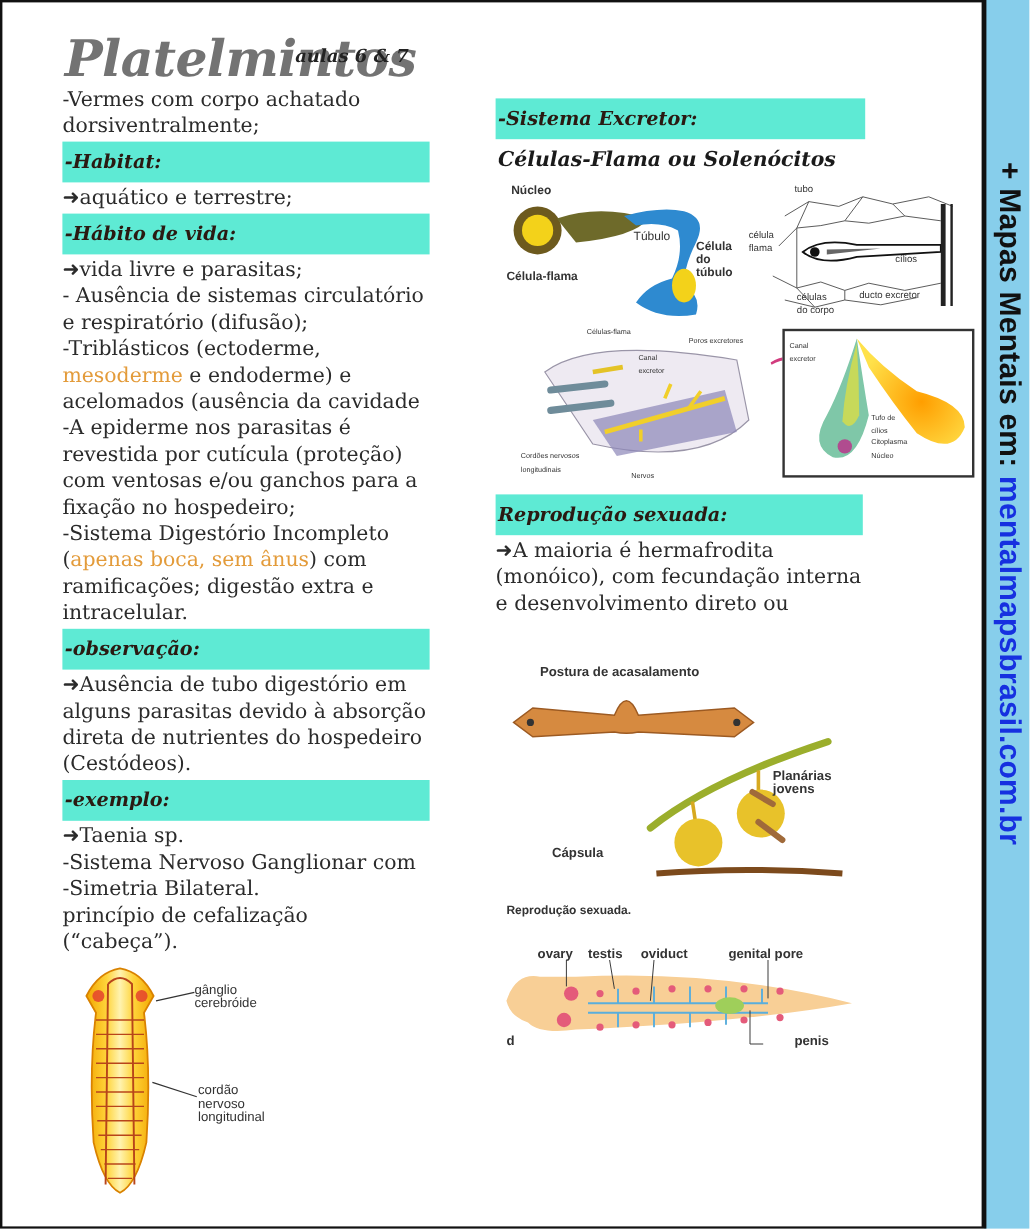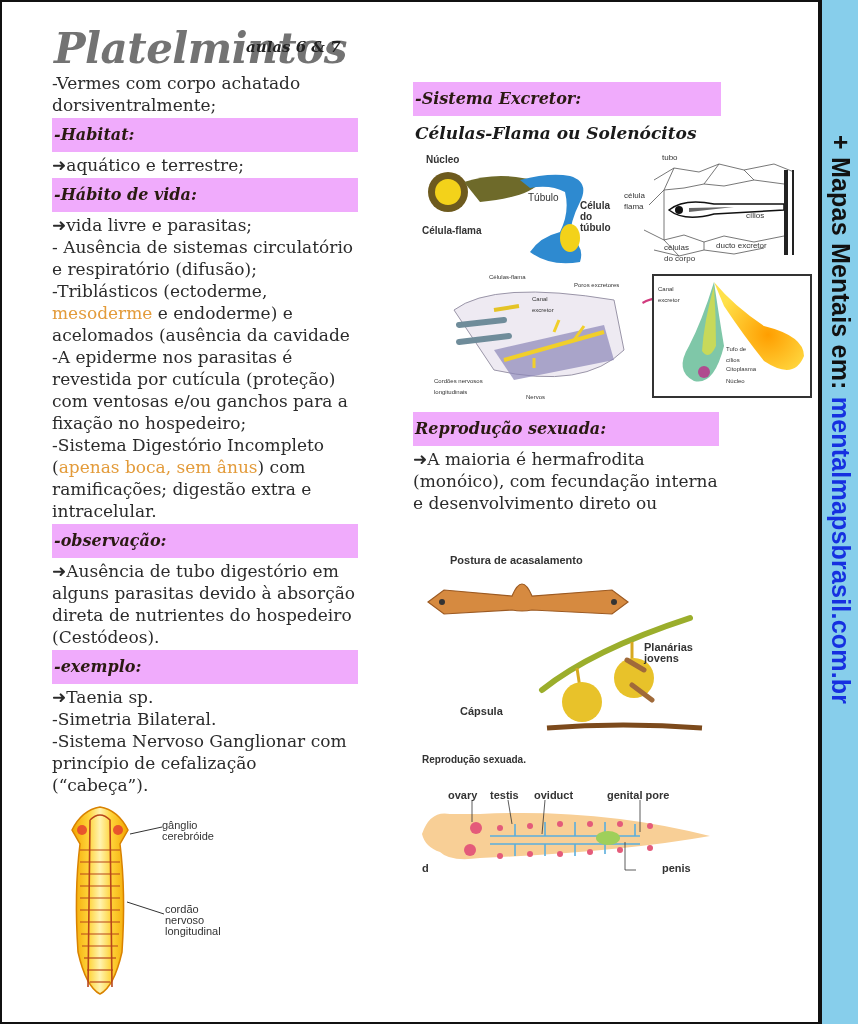--- a/index.html
+++ b/index.html
@@ -12,21 +12,21 @@
   .sidebar-text .prefix { color: #111; }
   .sidebar-text .url { color: #1630e0; }
 
   .title { position: absolute; left: 52px; top: 22px; font-family: "DejaVu Serif", serif; font-style: italic; font-weight: bold;
     font-size: 42px; color: #737373; letter-spacing: -0.5px; }
   .subtitle { position: absolute; left: 244px; top: 36px; font-family: "DejaVu Serif", serif; font-style: italic; font-weight: bold; font-size: 15px; color: #222; }
 
   .col { position: absolute; font-size: 17px; line-height: 22px; color: #2b2b2b; }
   .col-left { left: 50px; top: 70px; width: 306px; }
   .col-right { left: 411px; top: 78px; width: 310px; }
-  .band { background: #f0abfc; height: 34px; display: flex; align-items: center; padding-left: 2px; margin: 2px 0 2px 0;
+  .band { background: #5eead4; height: 34px; display: flex; align-items: center; padding-left: 2px; margin: 2px 0 2px 0;
     font-family: "DejaVu Serif", serif; font-style: italic; font-weight: bold; font-size: 16px; color: #2a1a12; }
   .hl { color: #e39b3a; }
   .p { display: block; }
   .script-heading { font-family: "DejaVu Serif", serif; font-style: italic; font-weight: bold; font-size: 17px; color: #1a1a1a; margin: 6px 0 4px 2px; }
 
   .fig { position: absolute; }
   .lbl { position: absolute; font-family: "Liberation Sans", sans-serif; font-size: 10px; color: #333; line-height: 11px; }
   .lbl-b { font-weight: bold; font-size: 11px; }
 </style>
 </head>
@@ -61,22 +61,22 @@
     <span class="p">intracelular.</span>
 
     <div class="band">-observação:</div>
     <span class="p">➜Ausência de tubo digestório em</span>
     <span class="p">alguns parasitas devido à absorção</span>
     <span class="p">direta de nutrientes do hospedeiro</span>
     <span class="p">(Cestódeos).</span>
 
     <div class="band">-exemplo:</div>
     <span class="p">➜Taenia sp.</span>
+    <span class="p">-Sistema Nervoso Ganglionar com</span>
     <span class="p">-Simetria Bilateral.</span>
-    <span class="p">-Sistema Nervoso Ganglionar com</span>
     <span class="p">princípio de cefalização (“cabeça”).</span>
   </div>
 
   <div class="fig" style="left:50px; top:800px; width:250px; height:195px;">
     <svg width="120" height="195" viewBox="0 0 120 195">
       <defs>
         <linearGradient id="wormg" x1="0" x2="1">
           <stop offset="0" stop-color="#f2a500"></stop>
             <stop offset="0.3" stop-color="#ffd43a"></stop>
             <stop offset="0.5" stop-color="#fff3b0"></stop>

